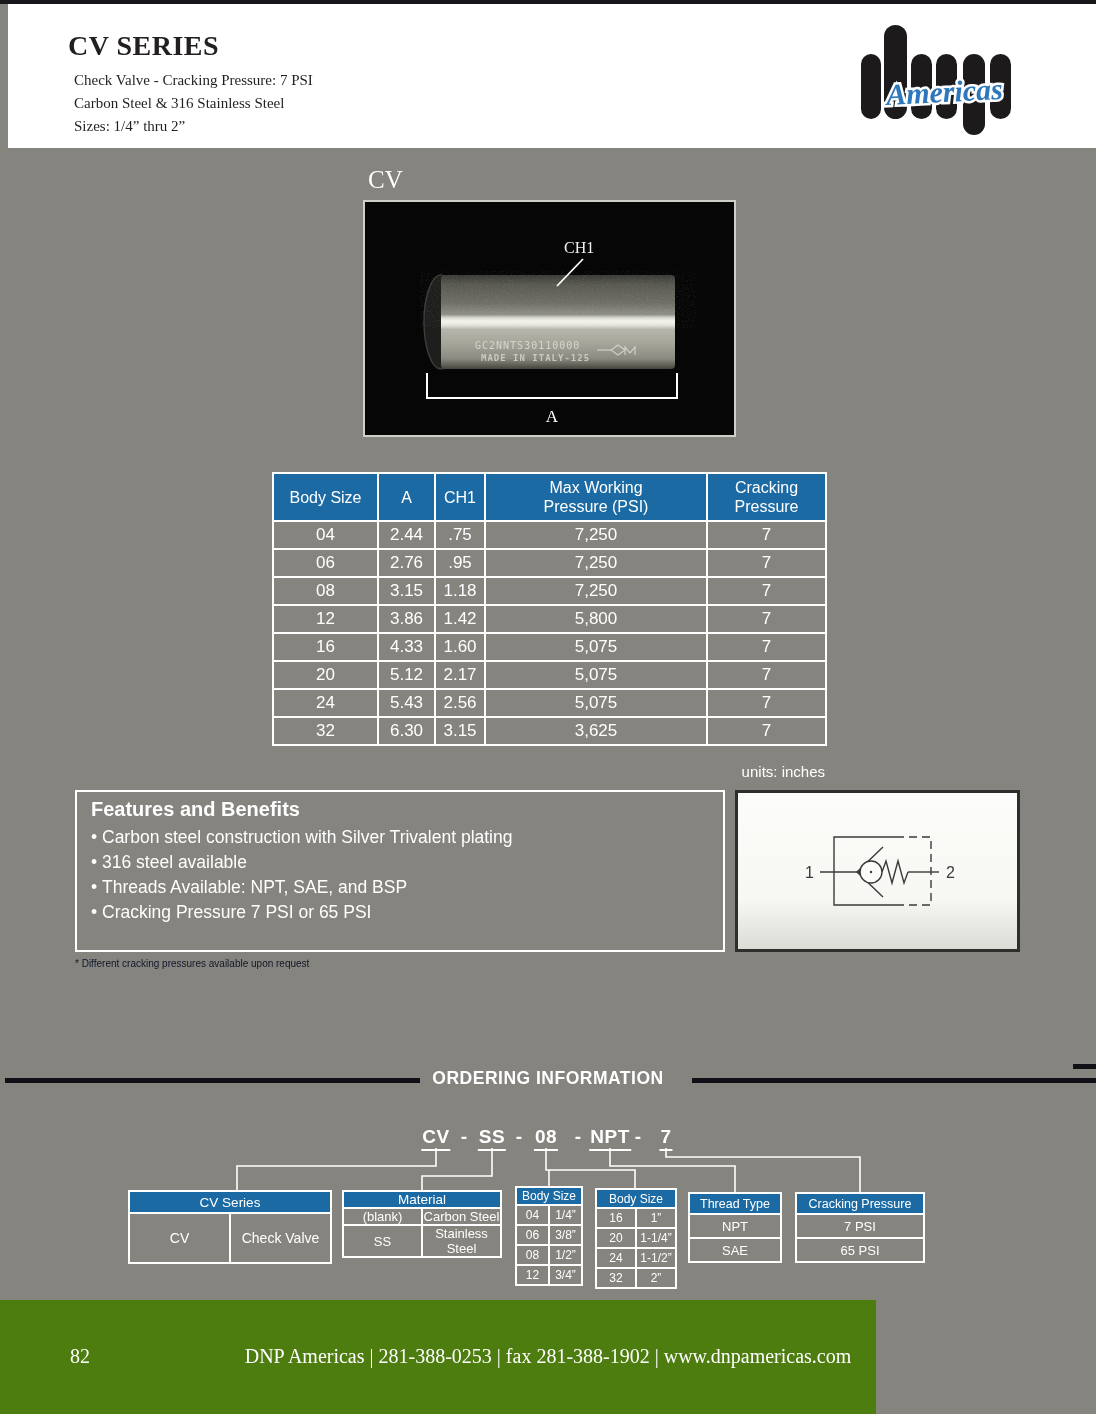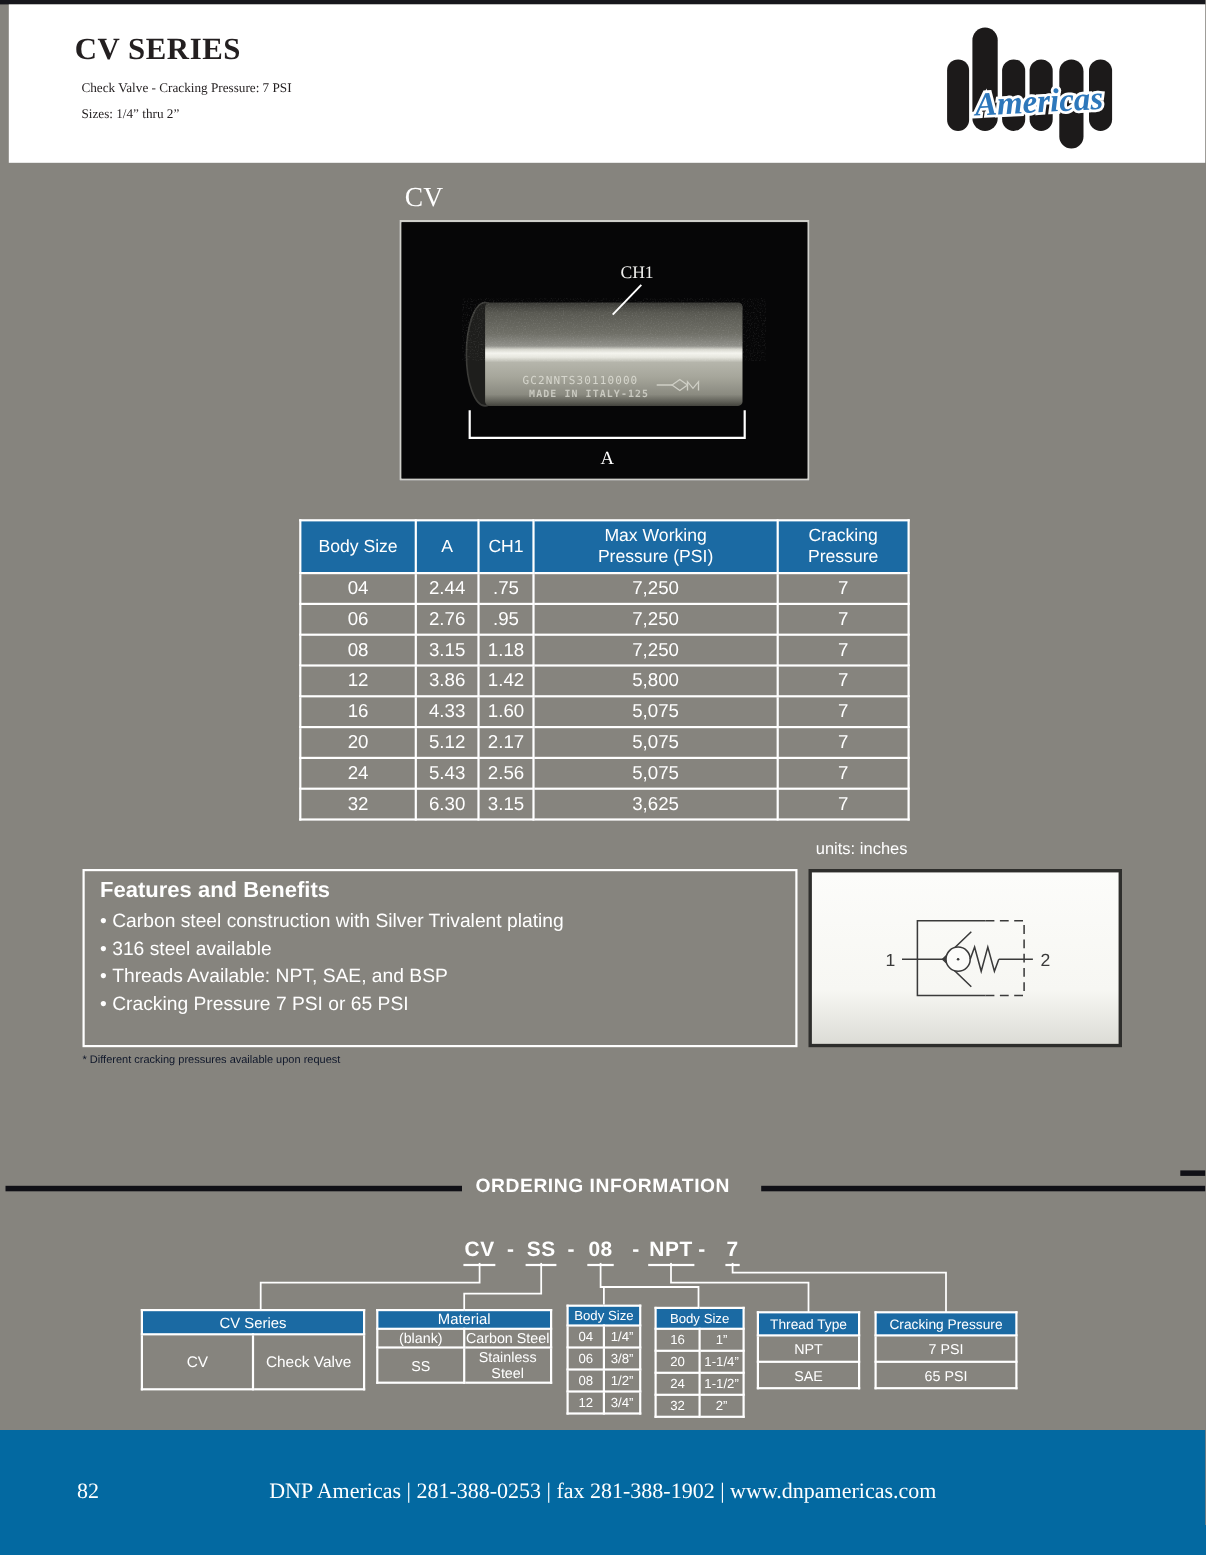--- a/index.html
+++ b/index.html
@@ -6,21 +6,21 @@
   html,body { width:1096px; }
   body { font-family:"Liberation Sans", sans-serif; background:#86847E; }
   #page { position:relative; width:1096px; height:1414px; background:#86847E; overflow:hidden; }
   .serif { font-family:"Liberation Serif", serif; }
 
   
   .top-line { position:absolute; left:0; top:0; width:1096px; height:4px; background:#17171c; }
   .header-white { position:absolute; left:8px; top:4px; width:1088px; height:144px; background:#ffffff; }
   .header-text { position:absolute; left:60px; top:26px; color:#231f20; }
   .header-text h1 { font-family:"Liberation Serif", serif; font-size:28px; font-weight:bold; letter-spacing:.5px; margin-bottom:7px; }
-  .header-text .sub { font-family:"Liberation Serif", serif; font-size:12px; line-height:23px; padding-left:6px; }
+  .header-text .sub { font-family:"Liberation Serif", serif; font-size:15px; line-height:23px; padding-left:6px; }
   .logo-box { position:absolute; left:837px; top:8px; width:180px; height:132px; }
 
   
   .cv-label { position:absolute; left:368px; top:166px; color:#fff; font-size:25px; }
   .photo { position:absolute; left:363px; top:200px; width:373px; height:237px; border:2px solid #cfcfca; background:#060607; }
 
   
   .dim-title { position:absolute; left:272px; top:438px; width:553px; text-align:center; color:#f4f4f1; font-size:24px; }
   table.dimtable { position:absolute; left:272px; top:472px; width:553px; border-collapse:collapse; table-layout:fixed; }
   table.dimtable th { background:#1B6AA3; color:#fff; font-weight:normal; font-size:16px; line-height:19px; padding:4px 2px; border:2px solid #fff; vertical-align:middle; }
@@ -53,35 +53,36 @@
   table.ot th { background:#1B6AA3; color:#fff; font-weight:normal; border:2px solid #fff; text-align:center; vertical-align:middle; }
   table.ot td { border:2px solid #fff; color:#fff; text-align:center; vertical-align:middle; }
   .ot-cv { left:128px; top:1190px; width:204px; } .ot-cv th { font-size:13.5px; height:22px; } .ot-cv td { font-size:14px; height:50px; }
   .ot-mat { left:342px; top:1190px; width:160px; } .ot-mat th { font-size:13.5px; height:15px; } .ot-mat td { font-size:13px; height:14px; }
   .ot-bsa { left:515px; top:1186px; width:68px; } .ot-bsa th { font-size:12px; height:18px; } .ot-bsa td { font-size:12px; height:20px; }
   .ot-bsb { left:595px; top:1188px; width:82px; } .ot-bsb th { font-size:12px; height:19px; } .ot-bsb td { font-size:12px; height:20px; }
   .ot-thr { left:688px; top:1192px; width:94px; } .ot-thr th { font-size:12.5px; height:21px; } .ot-thr td { font-size:13px; height:24px; }
   .ot-crk { left:795px; top:1192px; width:130px; } .ot-crk th { font-size:12.5px; height:21px; } .ot-crk td { font-size:13px; height:24px; }
 
   
-  .footer { position:absolute; left:0; top:1300px; width:1096px; height:114px; background:#0369a1; color:#fff; }
+  .footer { position:absolute; left:0; top:1300px; width:876px; height:114px; background:#4d7c0f; color:#fff; }
   .footer .pnum { position:absolute; left:70px; top:45px; font-size:20px; }
   .footer .ftext { position:absolute; left:0; top:45px; width:1096px; text-align:center; font-size:20px; }
 </style>
 </head>
 <body>
 
 <div id="page">
 
   <div class="top-line"></div>
 
   <div class="header-white">
     <div class="header-text">
       <h1>CV SERIES</h1>
       <div class="sub">Check Valve - Cracking Pressure: 7 PSI</div>
+      <div class="sub">Carbon Steel &amp; 316 Stainless Steel</div>
       <div class="sub">Sizes: 1/4” thru 2”</div>
     </div>
     <svg class="logo-box" viewBox="0 0 180 132">
       <title>dnp</title>
       <rect x="16" y="42" width="20" height="65" rx="10" fill="#1c1a1a"></rect>
       <rect x="39" y="13" width="23" height="94" rx="11.5" fill="#1c1a1a"></rect>
       <rect x="66" y="42" width="21" height="65" rx="10.5" fill="#1c1a1a"></rect>
       <rect x="91" y="42" width="21" height="65" rx="10.5" fill="#1c1a1a"></rect>
       <rect x="118" y="42" width="22" height="81" rx="11" fill="#1c1a1a"></rect>
       <rect x="145" y="42" width="21" height="65" rx="10.5" fill="#1c1a1a"></rect>

